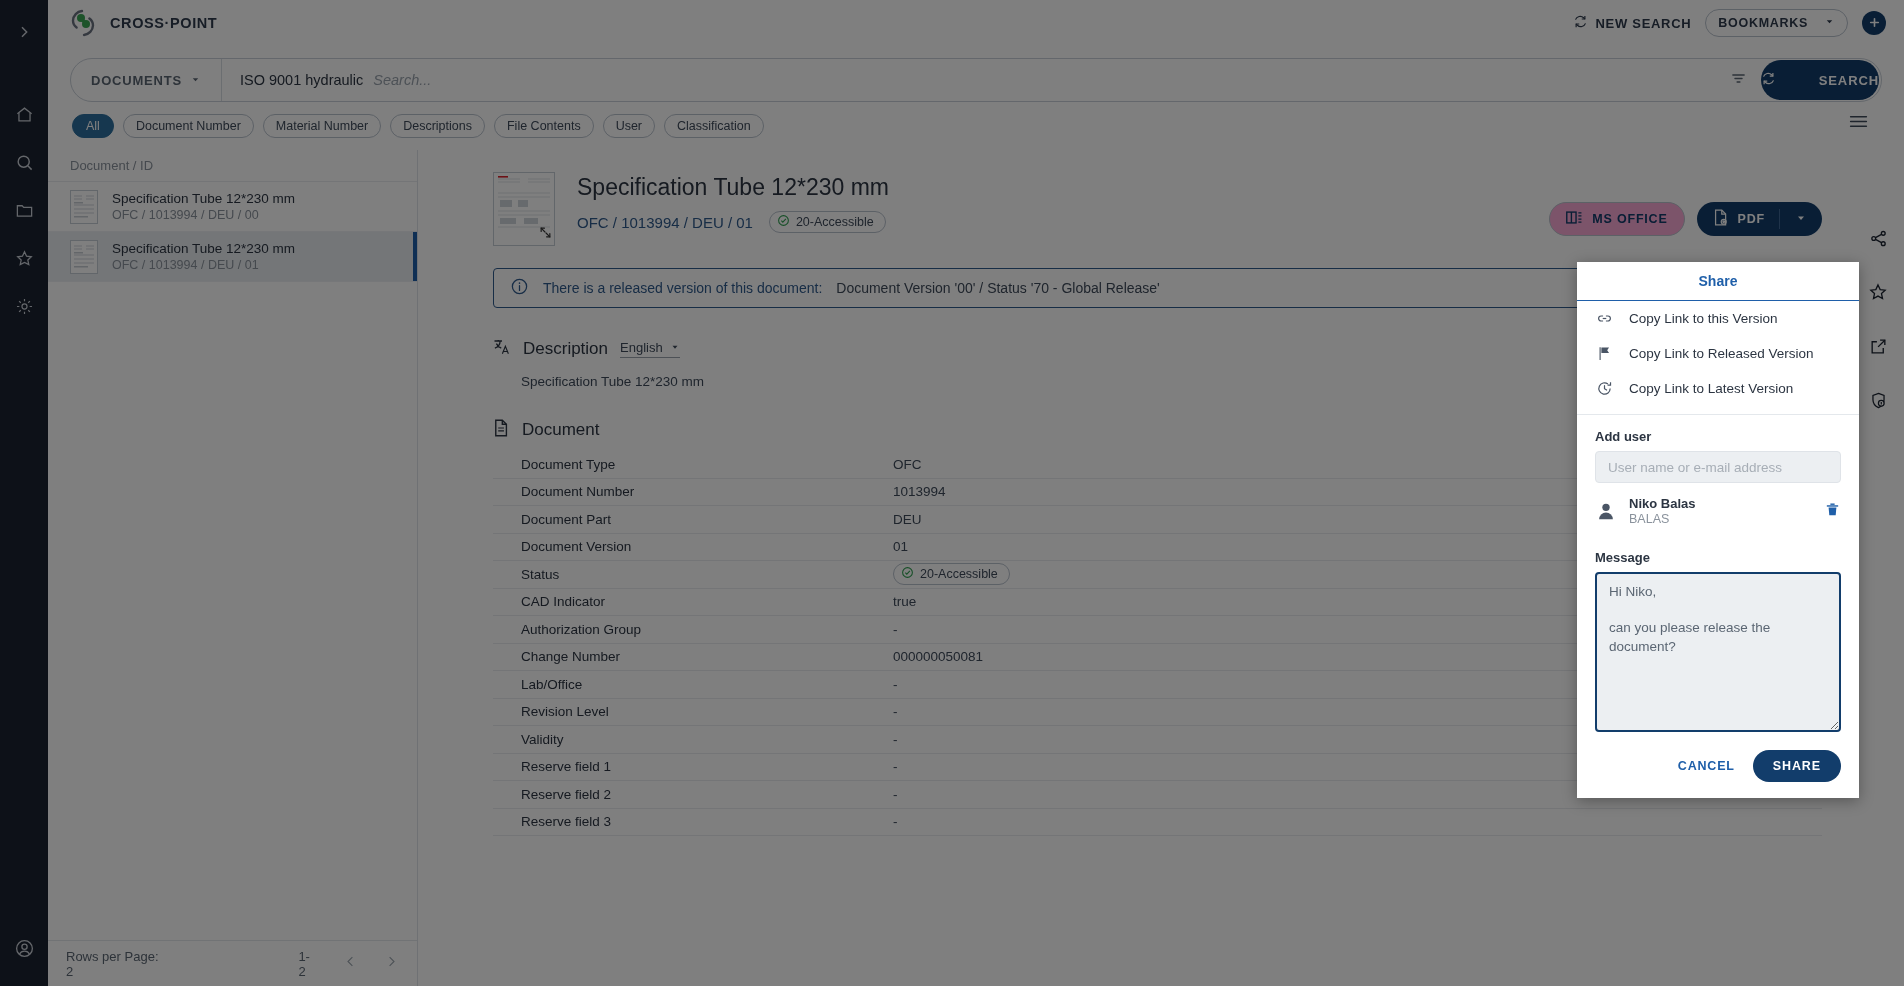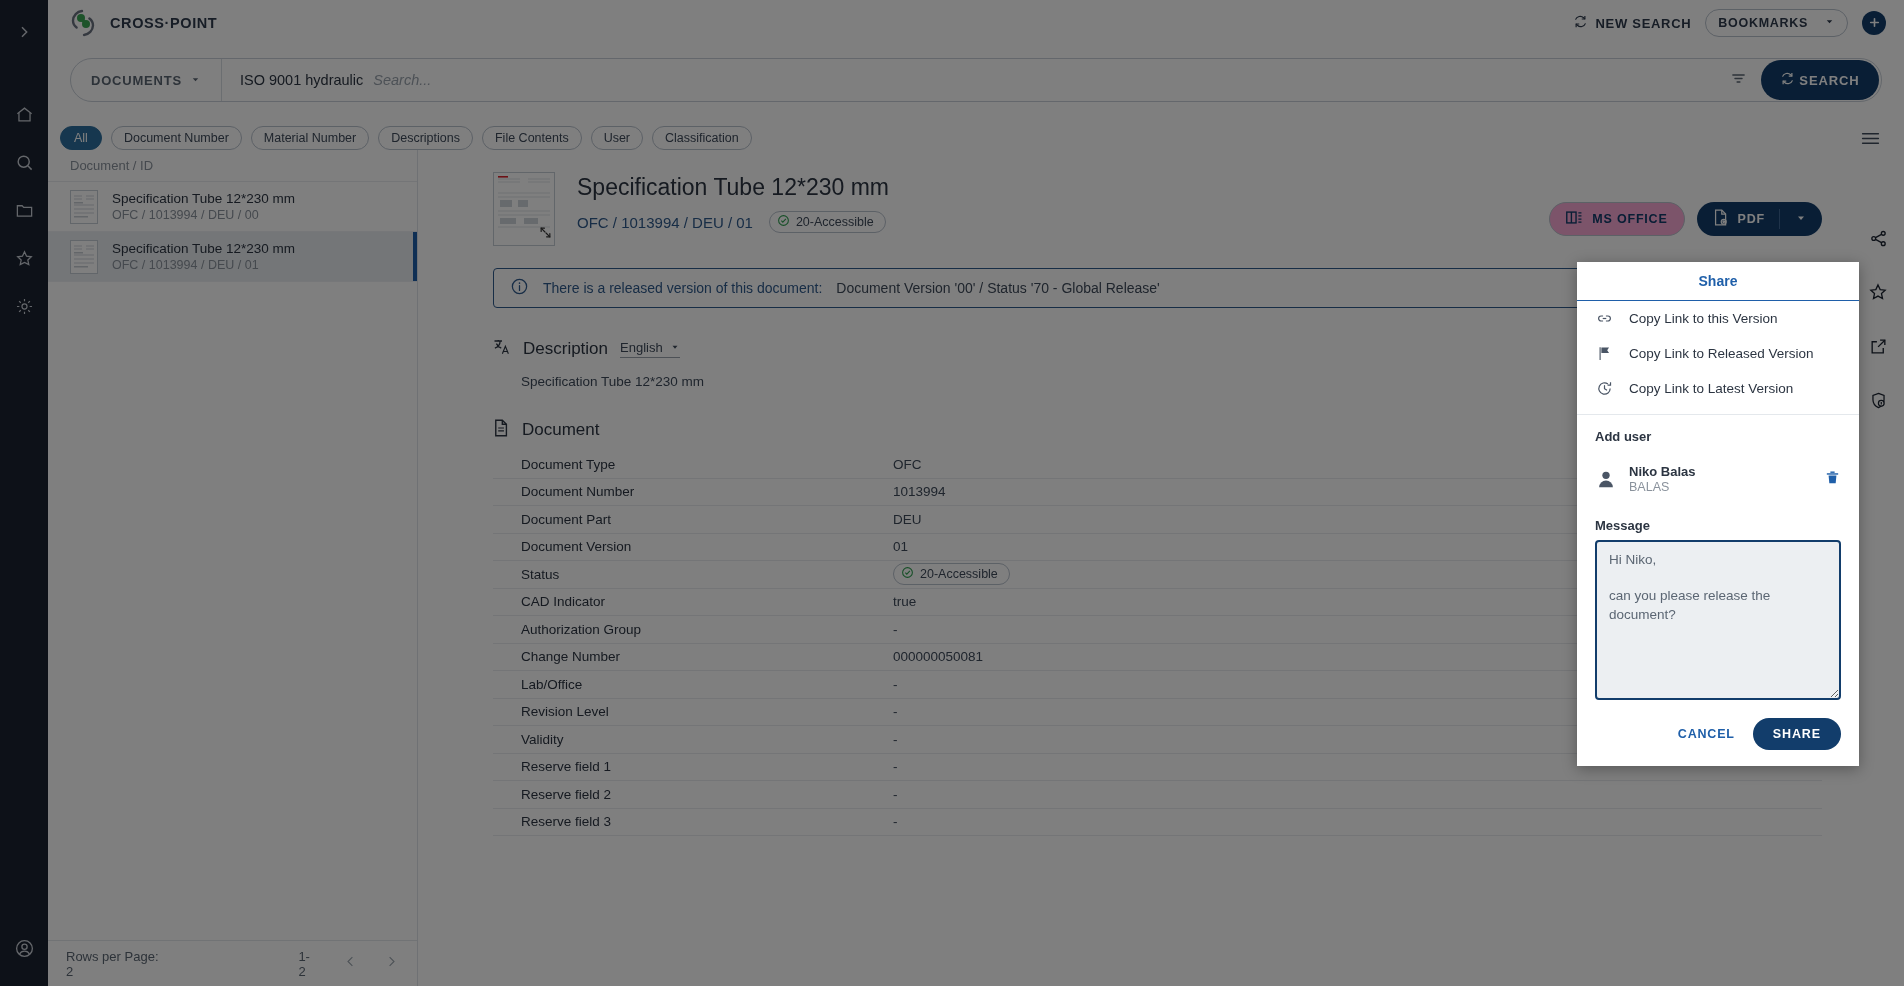--- a/index.html
+++ b/index.html
@@ -91,31 +91,31 @@
     color: #5b6673; font-size: 13px; letter-spacing: .8px; font-weight: 600;
     border-right: 1px solid #d6dce3; cursor: pointer;
   }
   .search-input-wrap { flex: 1; display: flex; align-items: baseline; gap: 10px; padding-left: 18px; }
   .search-value { font-size: 14.5px; color: #2c3542; }
   .search-ph { font-size: 14.5px; color: #9aa3ad; font-style: italic; }
   .filter-icon { padding: 0 14px; cursor: pointer; color: #5b6673; display:flex; align-items:center; }
   .search-btn {
     height: 40px; min-width: 118px;
     background: #123d6b; color: #fff; border-radius: 22px;
-    display: flex; align-items: center; justify-content: center; gap: 4px;
+    display: flex; align-items: center; justify-content: space-between; gap: 4px;
     font-size: 13px; letter-spacing: .9px; font-weight: 700;
     margin-right: 2px; cursor: pointer;
   }
 
   
   .chips {
     position: absolute; left: 48px; top: 114px;
     width: 1856px; height: 36px;
     background: #fff;
-    display: flex; align-items: flex-end; gap: 9px; padding: 0 12px;
+    display: flex; align-items: flex-start; gap: 9px; padding: 0 24px;
     z-index: 12;
   }
   .chip {
     border: 1px solid #b9c2cd; border-radius: 14px;
     height: 24px; padding: 0 12px;
     display: flex; align-items: center;
     font-size: 12.5px; color: #3e4a5a; cursor: pointer; white-space: nowrap;
   }
   .chip.active { background: #2d6f9e; border-color: #2d6f9e; color: #fff; padding: 0 13px; }
   .hamburger { margin-left: auto; padding-right: 12px; cursor: pointer; color:#3e4a5a; }
@@ -817,20 +817,21 @@
             <path d="M20.5 3v4.2h-4.2"></path>
             <path d="M12 8v4.4l3 1.8" stroke-linecap="round"></path>
           </svg>
       </span>
       <span>Copy Link to Latest Version</span>
     </div>
 
     <div class="share-sep"></div>
 
     <div class="field-label">Add user</div>
+    <input class="user-input" type="text" value="" placeholder="User name or e-mail address" style="">
 
     <div class="user-row">
       <span class="avatar">
         <svg width="22" height="22" viewBox="0 0 24 24" fill="currentColor">
             <circle cx="12" cy="8" r="4"></circle>
             <path d="M4.5 21a7.5 7.5 0 0115 0z"></path>
           </svg>
       </span>
       <span class="user-names">
         <span class="user-name">Niko Balas</span>

